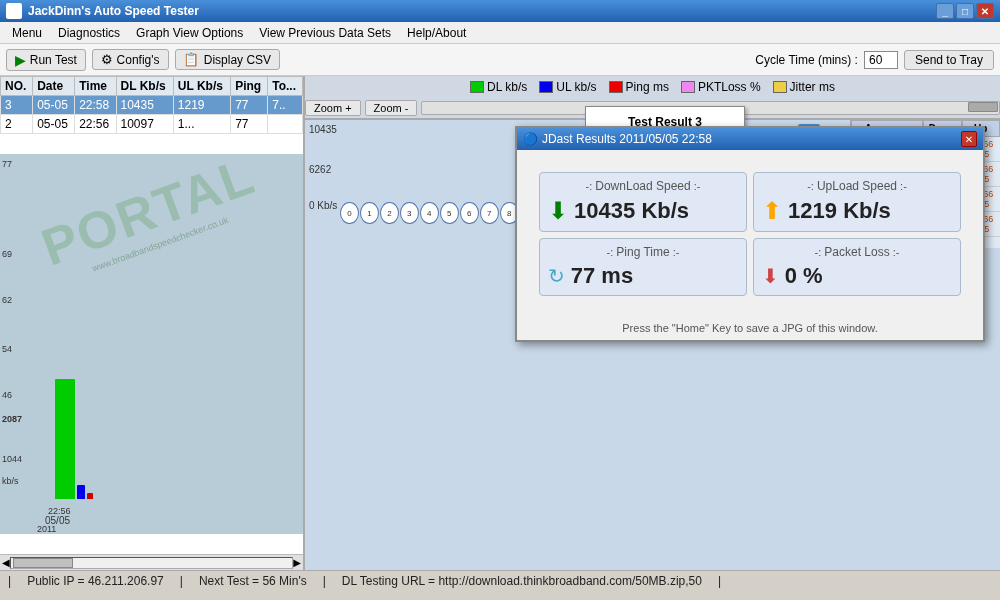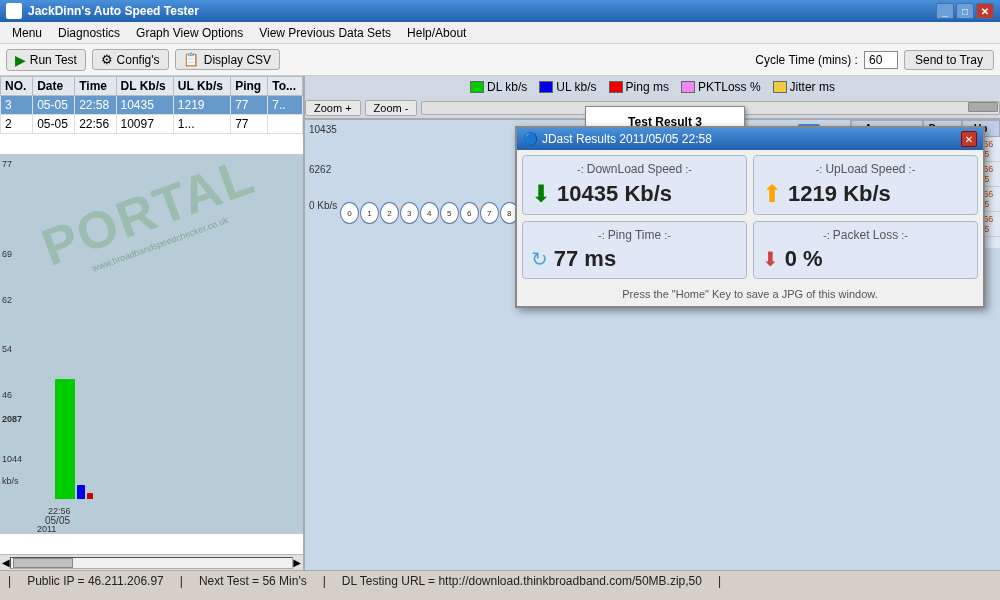--- a/index.html
+++ b/index.html
@@ -134,21 +134,21 @@
       background: linear-gradient(to bottom, #4a90d9, #2060b0);
       height: 22px;
       display: flex;
       align-items: center;
       padding: 0 6px;
       color: white;
       font-size: 12px;
     }
     .jdast-titlebar .title { flex: 1; }
     .jdast-close { width: 16px; height: 16px; background: #c0392b; border: 1px solid #900; border-radius: 2px; cursor: pointer; display: flex; align-items: center; justify-content: center; color: white; font-size: 10px; }
-    .jdast-content { padding: 5px; }
+    .jdast-content { padding: 22px; }
     .jdast-grid { display: grid; grid-template-columns: 1fr 1fr; gap: 6px; }
     .jdast-cell {
       background: #e0e8f5;
       border: 1px solid #aabbcc;
       border-radius: 4px;
       padding: 6px 8px;
       text-align: center;
     }
     .jdast-cell-label { font-size: 11px; color: #555; margin-bottom: 4px; }
     .jdast-cell-value { font-size: 22px; font-weight: bold; color: #222; }

